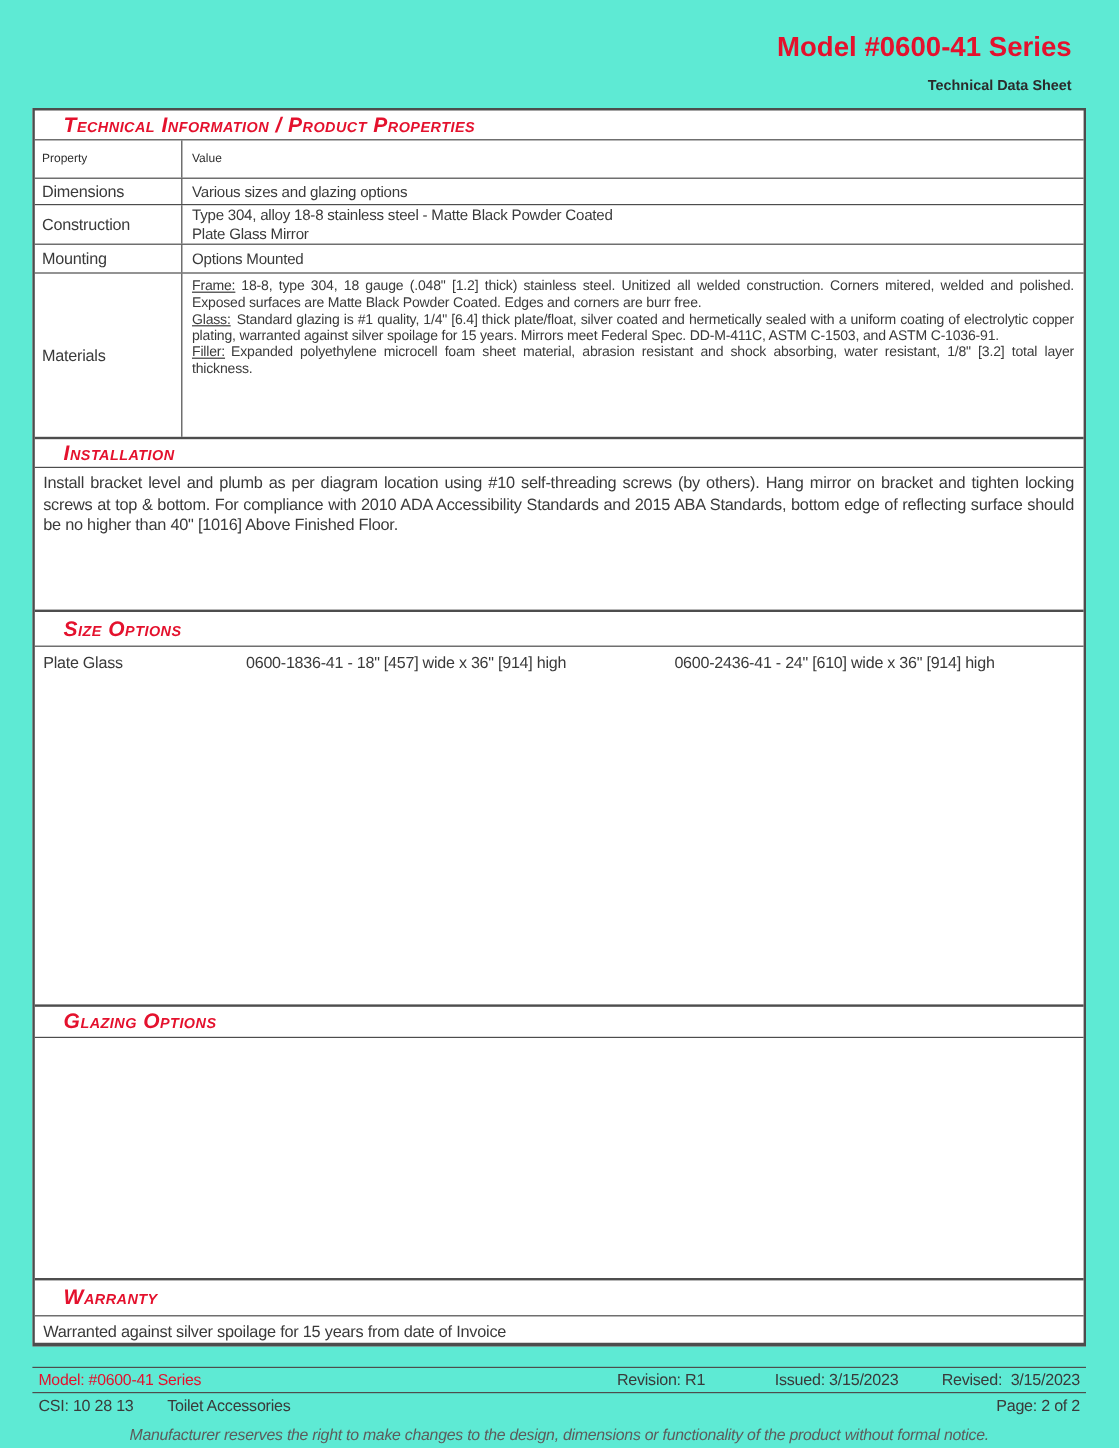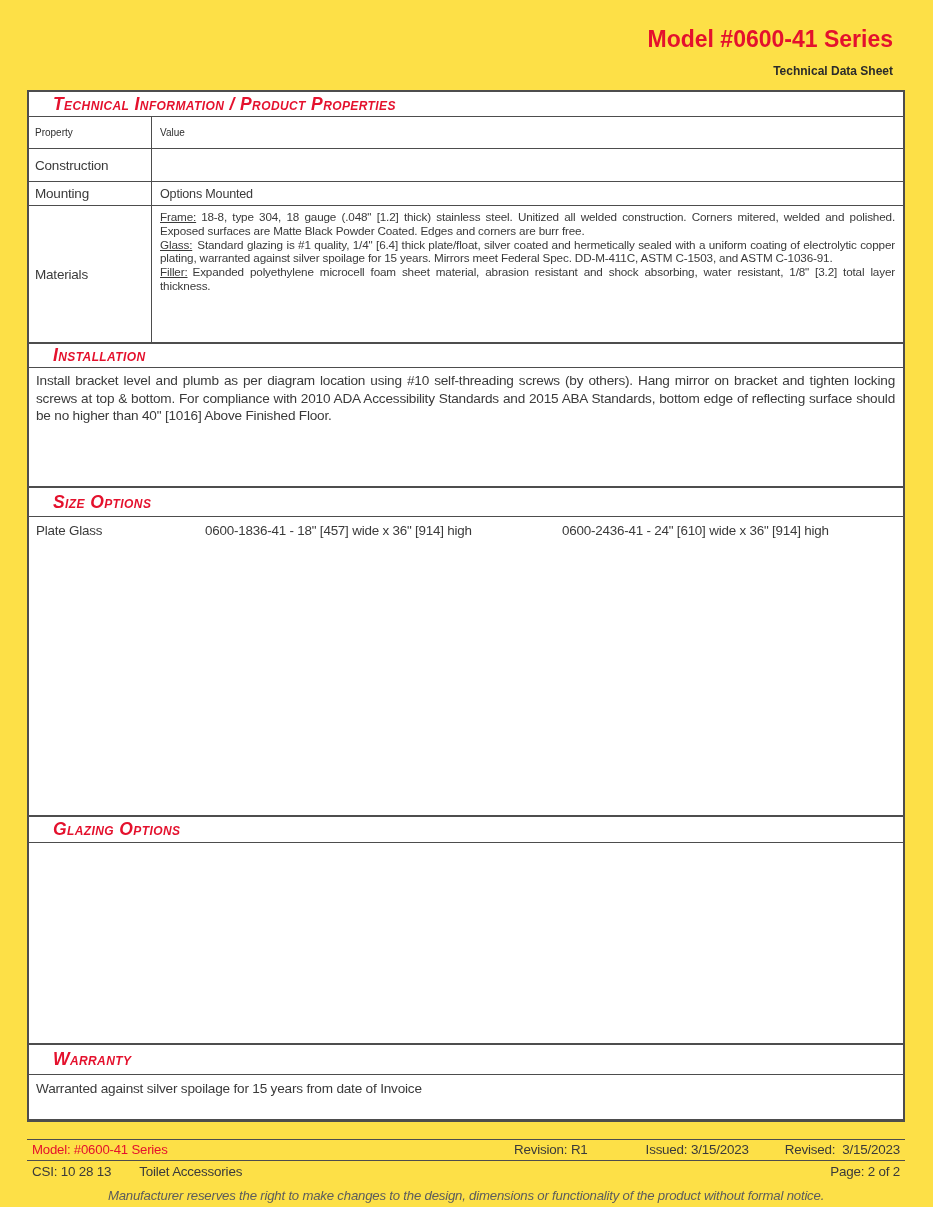--- a/index.html
+++ b/index.html
@@ -1,21 +1,21 @@
 <!DOCTYPE html>
 <html><head>
 <meta charset="utf-8">
 <style>
   * { margin: 0; padding: 0; box-sizing: border-box; }
   html, body { background: #ffffff; }
   .page {
     position: relative;
     width: 933px;
     height: 1207px;
-    background: #fde047;
+    background: #5eead4;
     overflow: hidden;
     font-family: "Liberation Sans", sans-serif;
     color: #3e3e3e;
     letter-spacing: -0.2px;
   }
 
   
   .doc-header { position: absolute; top: 26px; right: 40px; text-align: right; }
   .doc-title { font-size: 23px; font-weight: bold; color: #e4112d; letter-spacing: 0; }
   .doc-subtitle { font-size: 12px; font-weight: bold; color: #2b2b2b; margin-top: 11px; letter-spacing: 0; }
@@ -127,24 +127,36 @@
 
     <div class="pv-header" style="height:32px">
       <div class="cell-label">
         <span>Property</span>
       </div>
       <div class="cell-value" style="display:flex;align-items:center">
         <span>Value</span>
       </div>
     </div>
 
+    <div class="pv-row" style="height:22px">
+      <div class="cell-label">
+        <span>Dimensions</span>
+      </div>
+      <div class="cell-value">
+        <span class="vline">Various sizes and glazing options</span>
+      </div>
+    </div>
 
     <div class="pv-row" style="height:33px">
       <div class="cell-label">
         <span>Construction</span>
+      </div>
+      <div class="cell-value">
+        <span class="vline">Type 304, alloy 18-8 stainless steel - Matte Black Powder Coated</span>
+        <span class="vline">Plate Glass Mirror</span>
       </div>
     </div>
 
     <div class="pv-row" style="height:24px">
       <div class="cell-label">
         <span>Mounting</span>
       </div>
       <div class="cell-value">
         <span class="vline">Options Mounted</span>
       </div>

